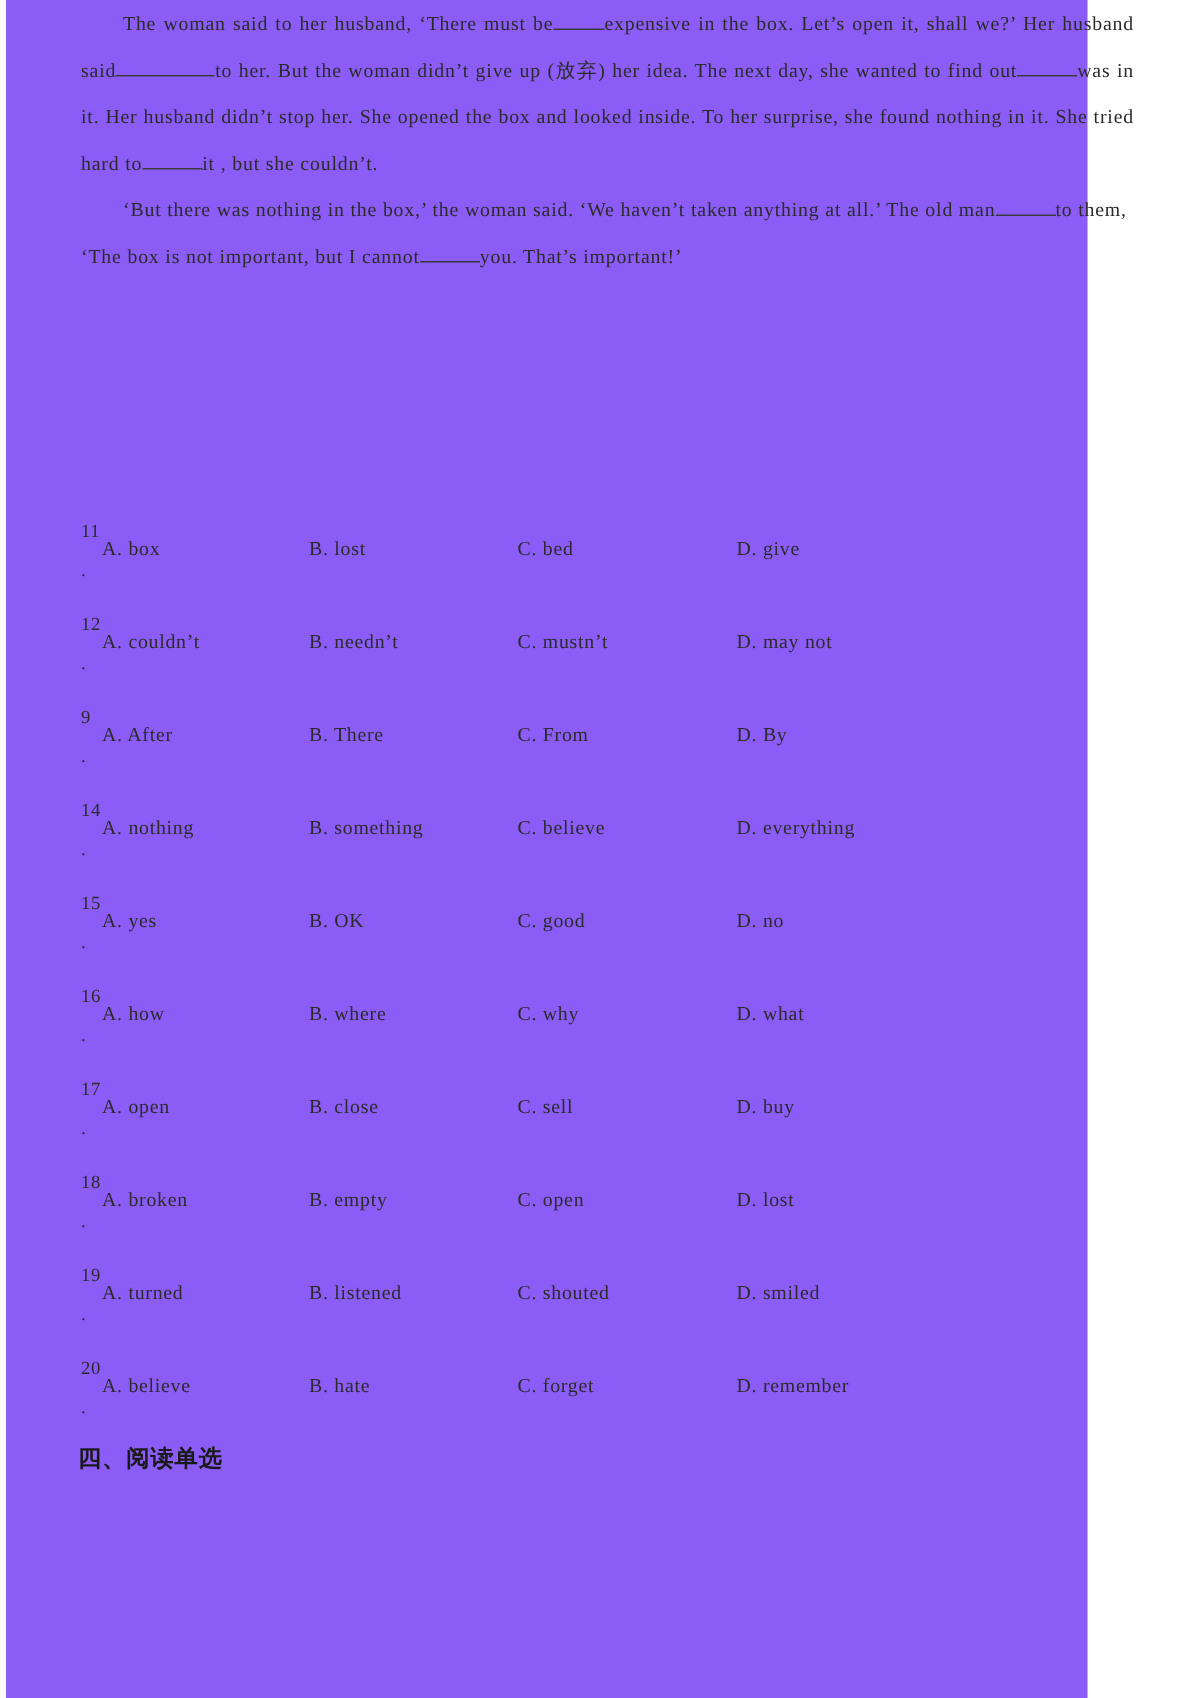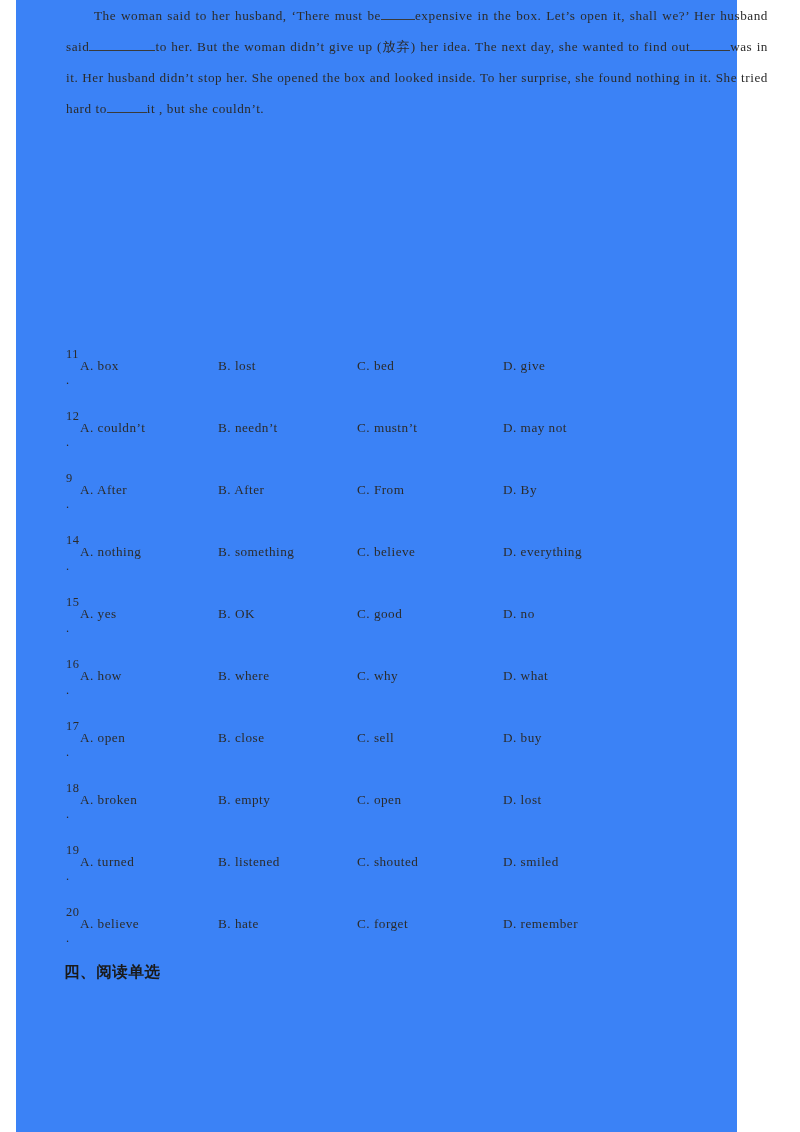--- a/index.html
+++ b/index.html
@@ -11,25 +11,25 @@
     width: 800px;
     height: 1132px;
     position: relative;
     font-family: "Liberation Serif", "DejaVu Serif", serif;
     color: #000000;
     overflow: hidden;
   }
 
   .page {
     position: absolute;
-    left: 16px;
+    left: 4px;
     top: 0;
     width: 721px;
     height: 1132px;
-    background: #3b82f6;
+    background: #8b5cf6;
   }
 
   
   .passage {
     position: absolute;
     left: 50px;
     width: 702px;
     font-size: 13.2px;
     line-height: 31px;
     text-align: justify;
@@ -140,20 +140,21 @@
     font-family: "DejaVu Sans", "Liberation Sans", sans-serif;
   }
 </style>
 </head>
 <body>
 
 <div class="page">
 
   <div class="passage" id="passage-root">
       <p><span>The woman said to her husband,  ‘There must be</span><span class="blank w-short"></span><span>expensive in the box. Let’s open it, shall we?’  Her husband said</span><span class="blank w-long"></span><span>to her. But the woman didn’t give up (放弃) her idea. The next day, she wanted to find out</span><span class="blank w-mid"></span><span>was in it. Her husband didn’t stop her. She opened the box and looked inside. To her surprise, she found nothing in it. She tried hard to</span><span class="blank w-mid"></span><span>it , but she couldn’t.</span></p>
+      <p class="lastline"><span>‘But there was nothing in the box,’  the woman said.  ‘We haven’t taken anything at all.’ The old man</span><span class="blank w-mid"></span><span>to them,  ‘The box is not important, but I cannot</span><span class="blank w-mid"></span><span>you. That’s important!’</span></p>
     </div>
 
   <div class="questions" id="questions-root">
       <div class="qrow">
         <span class="qnum">11</span>
         <span class="qdot">.</span>
         <span class="opt a">A. box</span>
         <span class="opt b">B. lost</span>
         <span class="opt c">C. bed</span>
         <span class="opt d">D. give</span>
@@ -163,21 +164,21 @@
         <span class="qdot">.</span>
         <span class="opt a">A. couldn’t</span>
         <span class="opt b">B. needn’t</span>
         <span class="opt c">C. mustn’t</span>
         <span class="opt d">D. may not</span>
       </div>
       <div class="qrow">
         <span class="qnum">9</span>
         <span class="qdot">.</span>
         <span class="opt a">A. After</span>
-        <span class="opt b">B. After</span>
+        <span class="opt b">B. There</span>
         <span class="opt c">C. From</span>
         <span class="opt d">D. By</span>
       </div>
       <div class="qrow">
         <span class="qnum">14</span>
         <span class="qdot">.</span>
         <span class="opt a">A. nothing</span>
         <span class="opt b">B. something</span>
         <span class="opt c">C. believe</span>
         <span class="opt d">D. everything</span>

